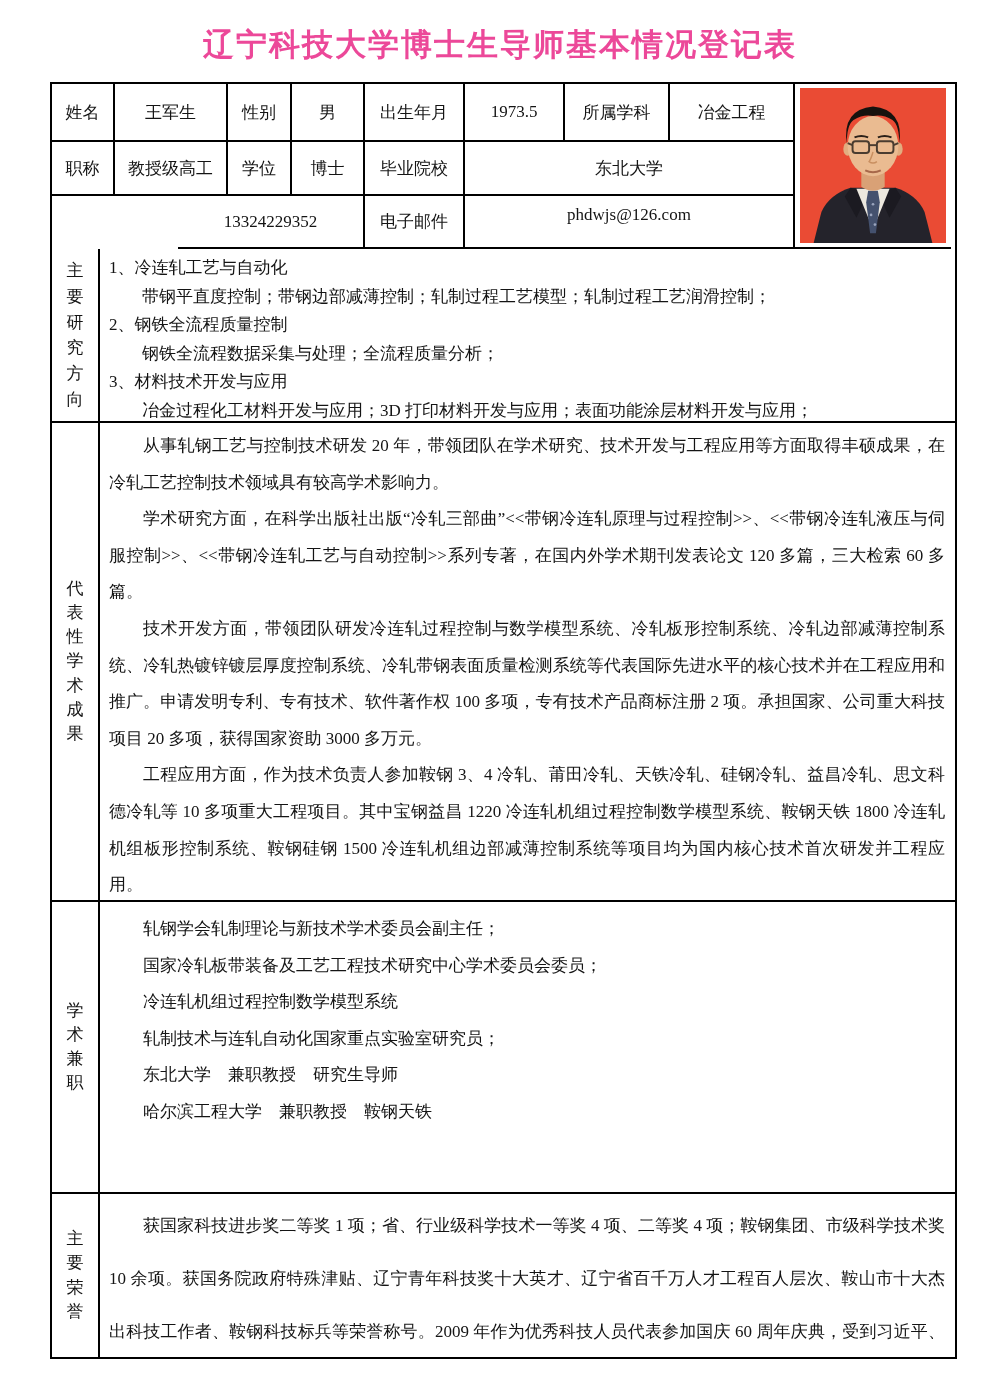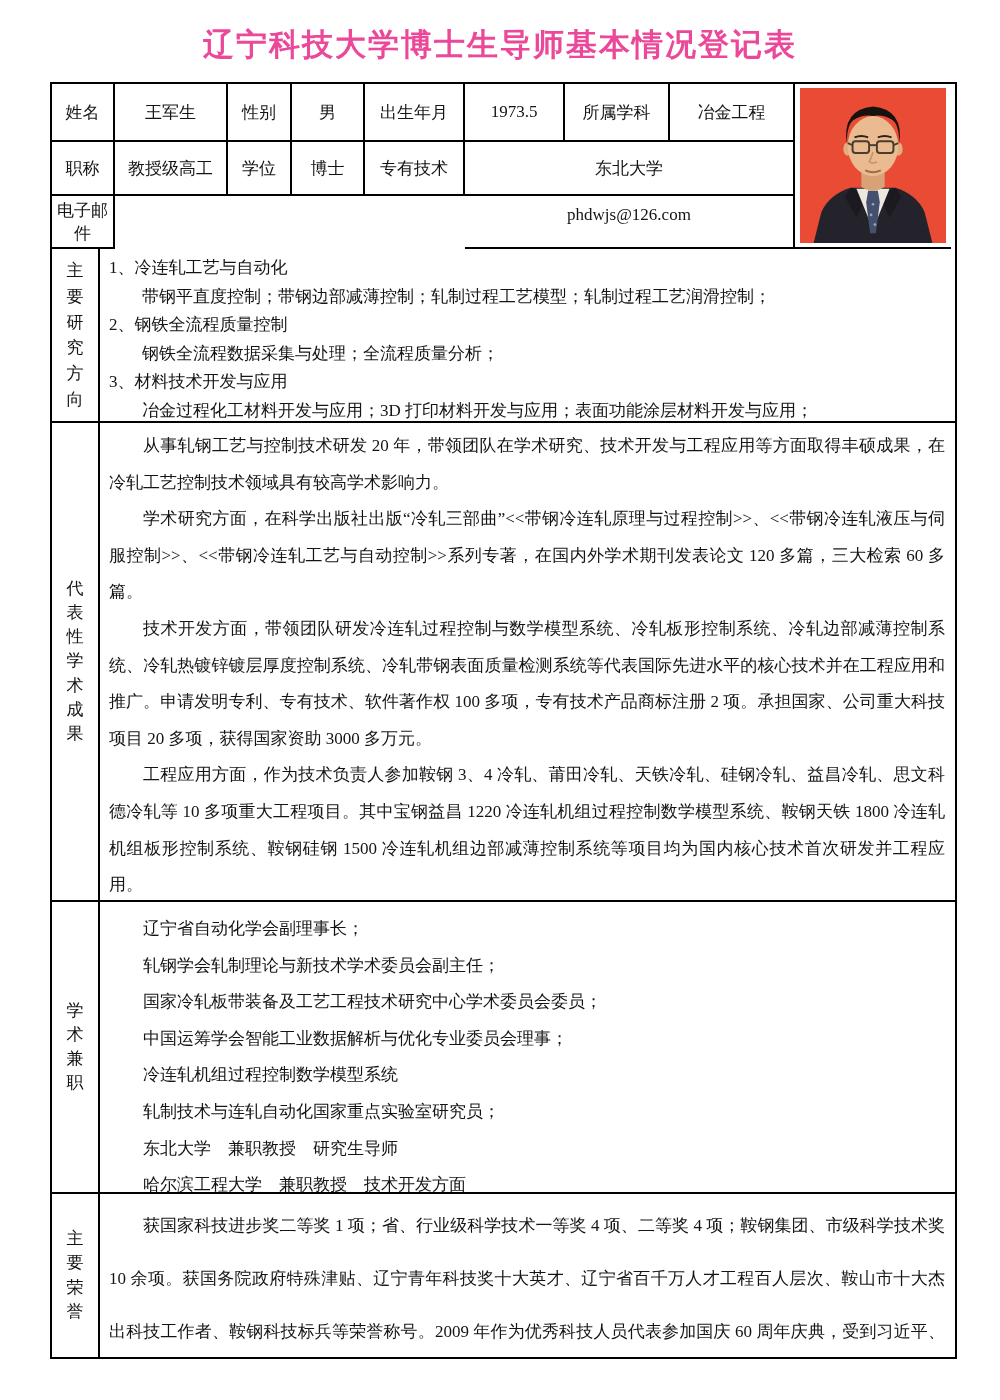--- a/index.html
+++ b/index.html
@@ -146,23 +146,24 @@
 
         <path d="M75,66 Q73,73 71,76 Q75,79 79,76" stroke="#c98f60" stroke-width="1.5" fill="none"></path>
         <path d="M67,85 Q75,89 83,85" stroke="#a7684a" stroke-width="2" fill="none"></path>
       </svg>
     </div>
 
     <div class="hcell">职称</div>
     <div class="hcell" style="grid-column:2 / span 2">教授级高工</div>
     <div class="hcell">学位</div>
     <div class="hcell">博士</div>
-    <div class="hcell">专有技术</div>
+    <div class="hcell">毕业院校</div>
     <div class="hcell" style="grid-column:7 / span 3">东北大学</div>
 
+    <div class="hcell" style="grid-column:3 / span 3">13324229352</div>
     <div class="hcell">电子邮件</div>
     <div class="hcell email-cell" style="grid-column:7 / span 3">phdwjs@126.com</div>
   </div>
 
   <div class="section spread sec-research">
     <div class="vlabel">
         <span class="vchar">主</span>
         <span class="vchar">要</span>
         <span class="vchar">研</span>
         <span class="vchar">究</span>
@@ -198,28 +199,26 @@
   </div>
 
   <div class="section sec-jobs">
     <div class="vlabel">
         <span class="vchar">学</span>
         <span class="vchar">术</span>
         <span class="vchar">兼</span>
         <span class="vchar">职</span>
       </div>
     <div class="content">
-        <div class="line">辽宁省自动化学会副理事长；</div>
         <div class="line">轧钢学会轧制理论与新技术学术委员会副主任；</div>
         <div class="line">国家冷轧板带装备及工艺工程技术研究中心学术委员会委员；</div>
-        <div class="line">中国运筹学会智能工业数据解析与优化专业委员会理事；</div>
         <div class="line">冷连轧机组过程控制数学模型系统</div>
         <div class="line">轧制技术与连轧自动化国家重点实验室研究员；</div>
         <div class="line">东北大学　兼职教授　研究生导师</div>
-        <div class="line">哈尔滨工程大学　兼职教授　技术开发方面</div>
+        <div class="line">哈尔滨工程大学　兼职教授　鞍钢天铁</div>
       </div>
   </div>
 
   <div class="section sec-honors">
     <div class="vlabel">
         <span class="vchar">主</span>
         <span class="vchar">要</span>
         <span class="vchar">荣</span>
         <span class="vchar">誉</span>
       </div>

